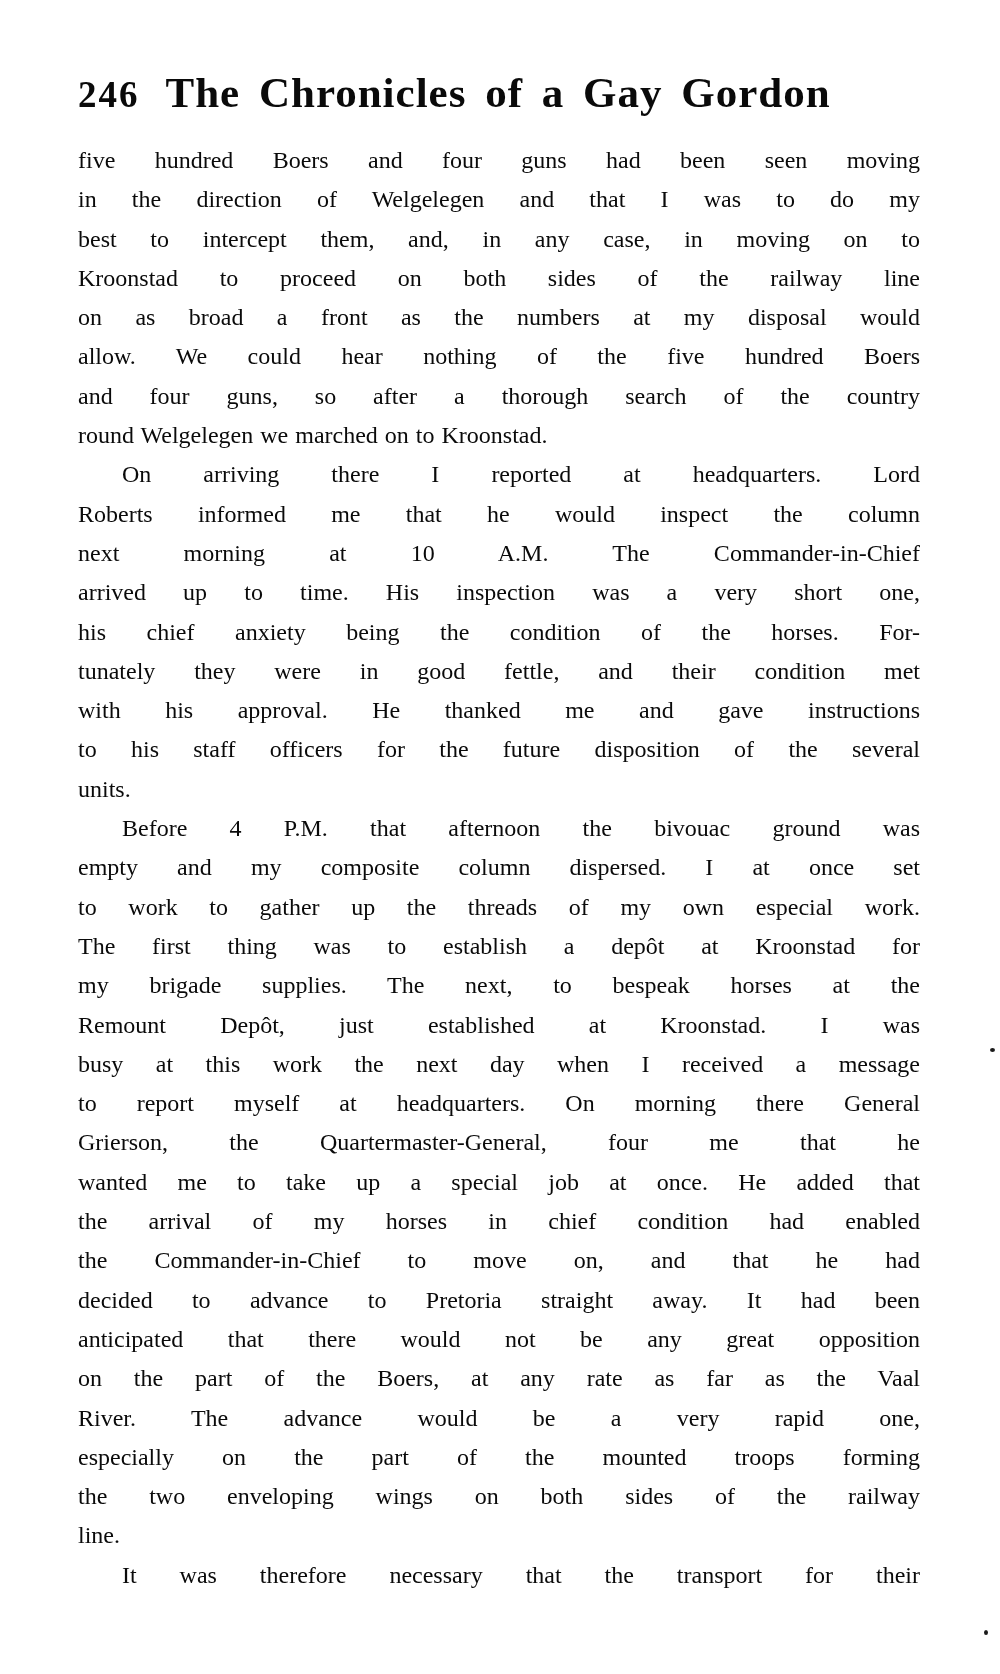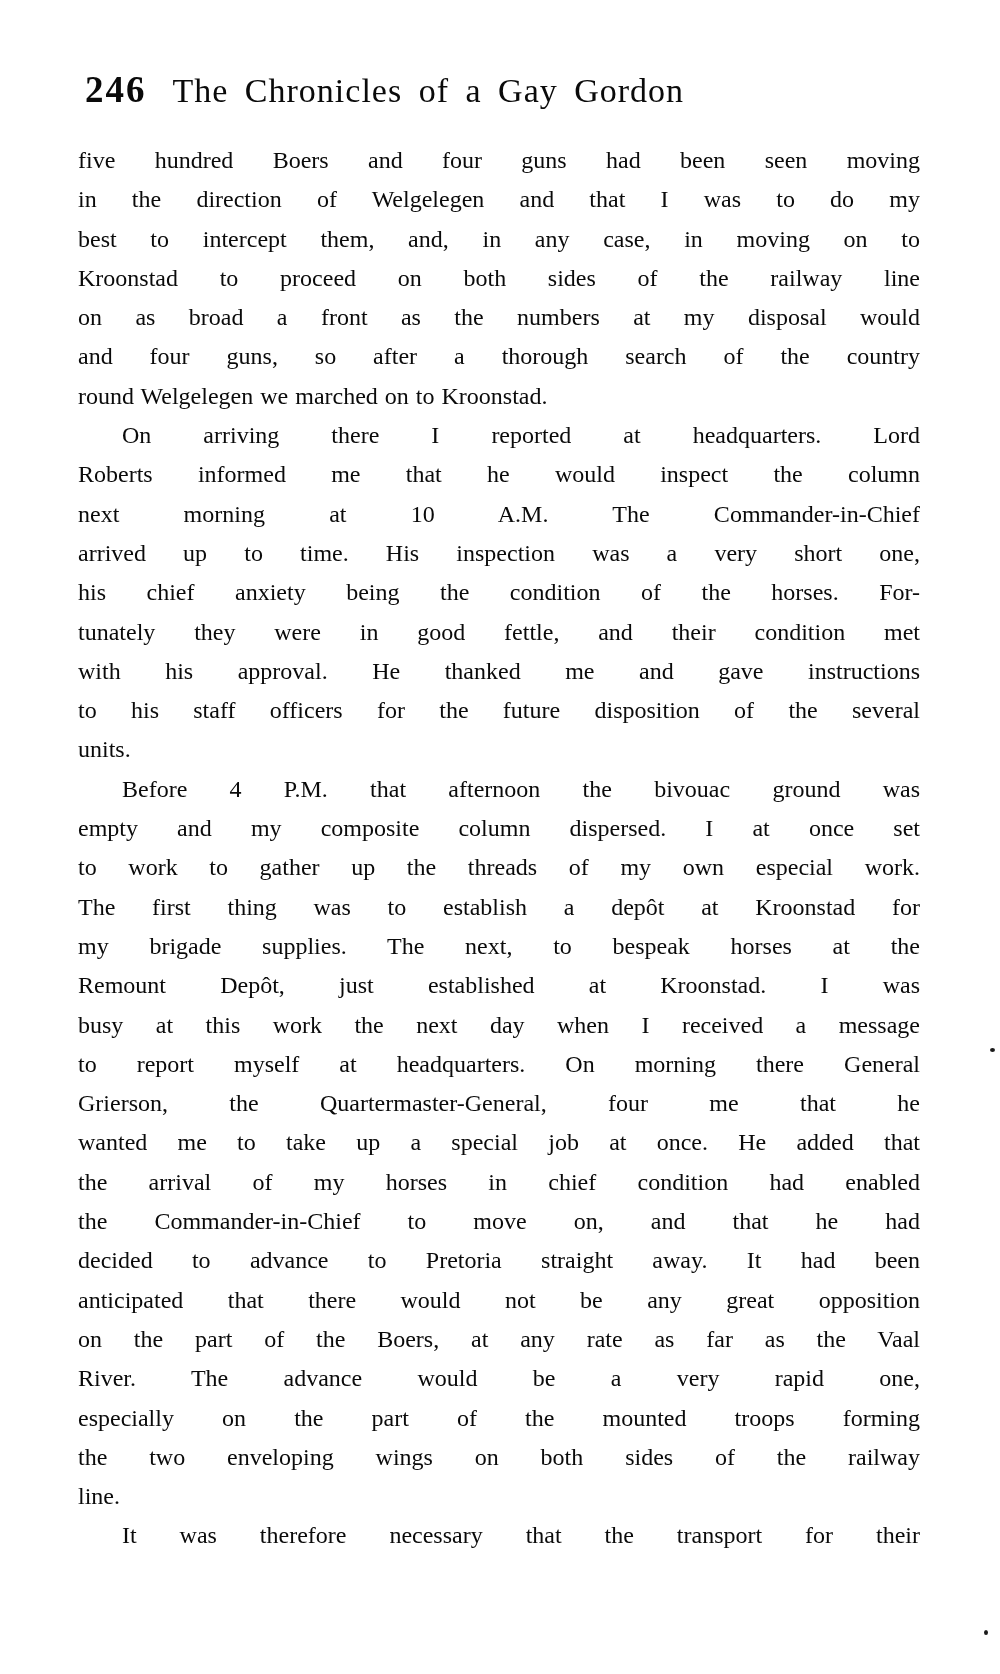--- a/index.html
+++ b/index.html
@@ -23,25 +23,24 @@
     width: 844px;
     display: flex;
     align-items: baseline;
     gap: 26px;
     white-space: nowrap;
   }
   .page-number {
     font-size: 37px;
     font-weight: 700;
     letter-spacing: 2px;
-    margin-left: 7px;
   }
   .page-title {
-    font-size: 34px;
-    font-weight: 400;
+    font-size: 43px;
+    font-weight: 700;
     letter-spacing: 1px;
     word-spacing: 7px;
   }
   .page-text {
     position: absolute;
     left: 78px;
     top: 141px;
     width: 842px;
   }
   .text-line {
@@ -74,20 +73,21 @@
   <div class="page-header">
     <span class="page-number">246</span>
     <span class="page-title">The Chronicles of a Gay Gordon</span>
   </div>
   <div class="page-text">
       <div class="text-line">five hundred Boers and four guns had been seen moving</div>
       <div class="text-line">in the direction of Welgelegen and that I was to do my</div>
       <div class="text-line">best to intercept them, and, in any case, in moving on to</div>
       <div class="text-line">Kroonstad to proceed on both sides of the railway line</div>
       <div class="text-line">on as broad a front as the numbers at my disposal would</div>
+      <div class="text-line">allow.  We could hear nothing of the five hundred Boers</div>
       <div class="text-line">and four guns, so after a thorough search of the country</div>
       <div class="text-line last">round Welgelegen we marched on to Kroonstad.</div>
       <div class="text-line indent">On arriving there I reported at headquarters.  Lord</div>
       <div class="text-line">Roberts informed me that he would inspect the column</div>
       <div class="text-line">next morning at 10 A.M.  The Commander-in-Chief</div>
       <div class="text-line">arrived up to time.  His inspection was a very short one,</div>
       <div class="text-line">his chief anxiety being the condition of the horses.  For-</div>
       <div class="text-line">tunately they were in good fettle, and their condition met</div>
       <div class="text-line">with his approval.  He thanked me and gave instructions</div>
       <div class="text-line">to his staff officers for the future disposition of the several</div>

